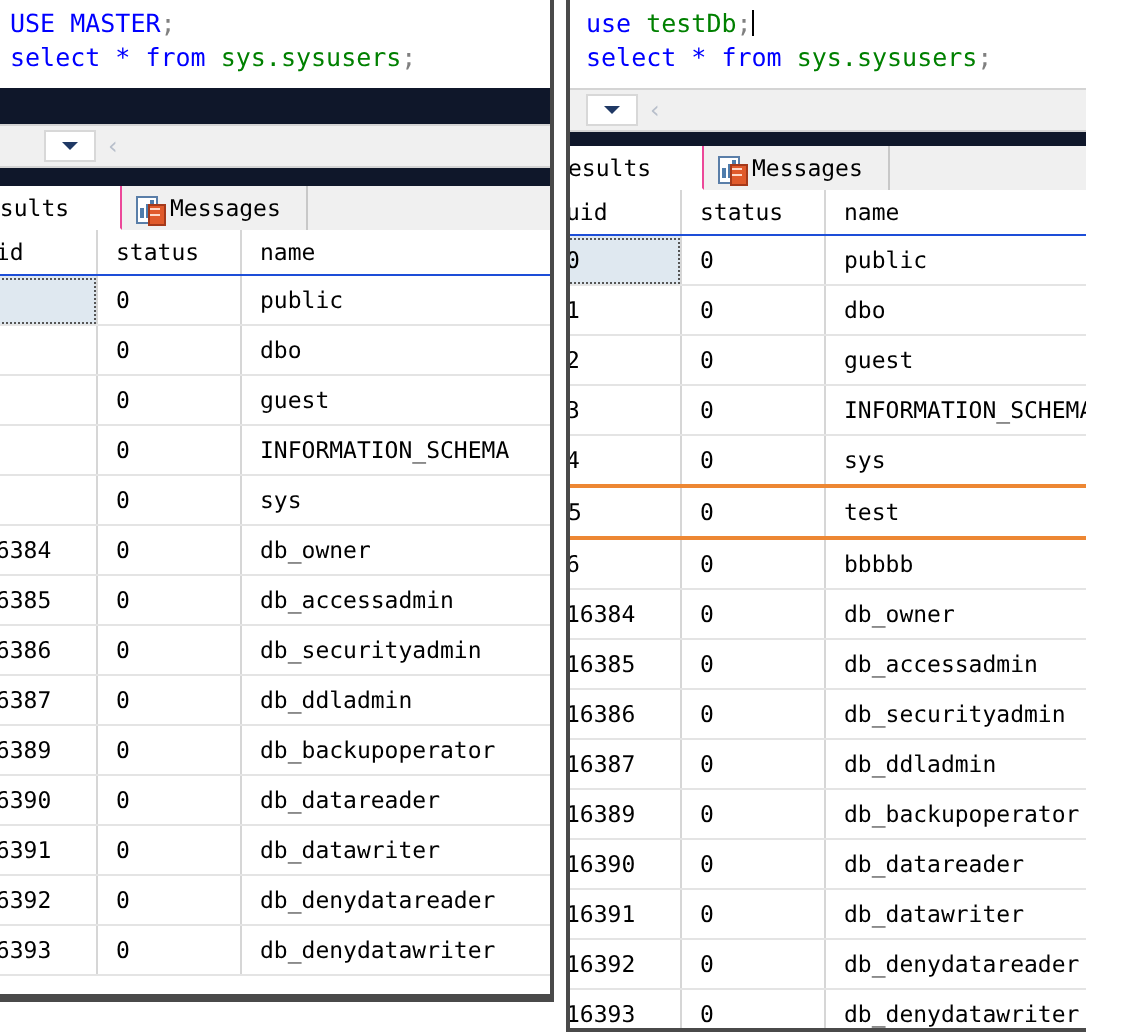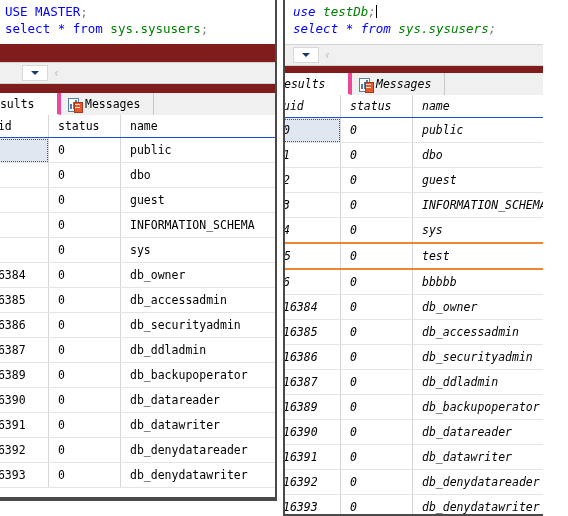--- a/index.html
+++ b/index.html
@@ -19,21 +19,21 @@
     position: absolute;
     left: 0; top: 0;
     width: 568px;
     height: 516px;
     background: #ffffff;
   }
 
   
   .panel {
     position: absolute;
-    background: #7f1d1d;
+    background: #0f172a;
     box-sizing: border-box;
     overflow: hidden;
   }
   .panel-left {
     left: 0px;
     top: 0px;
     width: 277px;
     height: 501px;
     border: 2px solid #4a4a4a;
     border-left: none;
@@ -50,21 +50,20 @@
     pointer-events: none;
   }
   .panel-right {
     left: 283px;
     top: 0px;
     width: 260px;
     height: 516px;
     border: 2px solid #4a4a4a;
     border-top: none;
     border-right: none;
-    font-style: italic;
   }
 
   
   .editor {
     position: absolute;
     left: 0; top: 0;
     right: 0;
     height: 44px;
     background: #ffffff;
     padding: 3px 0 0 5px;
@@ -149,21 +148,21 @@
     height: 22px;
     box-sizing: border-box;
     display: flex;
     align-items: center;
     gap: 4px;
     padding: 0 7px;
     font-family: "DejaVu Sans Mono", monospace;
     font-size: 11.5px;
     color: #000;
     background: #f0f0f0;
-    border-right: 4px solid #ec4899;
+    border-right: 1px solid #ec4899;
   }
   .tab.active {
     background: #ffffff;
     border-bottom: 1px solid #ffffff;
   }
   .panel-left  .tab-results { left: -14px; width: 75px; }
   .panel-right .tab-results { left: -8px;  width: 75px; }
   .panel-left  .tab-messages { left: 61px; width: 93px; border-right: 1px solid #c8c8c8;}
   .panel-right .tab-messages { left: 67px; width: 93px; border-right: 1px solid #c8c8c8;}
   .tab-messages { background: #f0f0f0 !important; }

